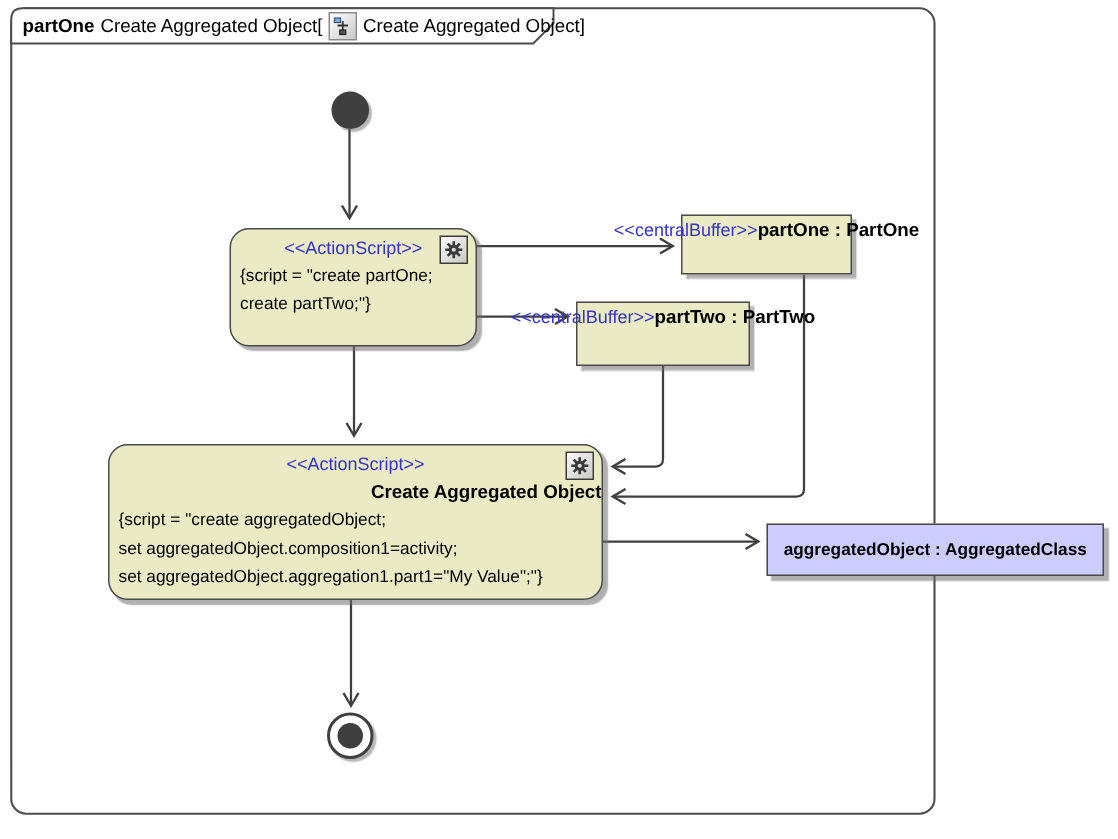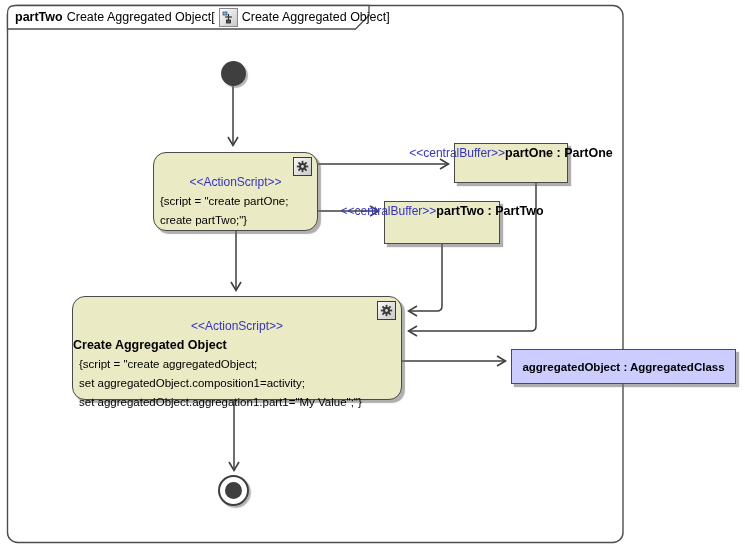--- a/index.html
+++ b/index.html
@@ -2,25 +2,25 @@
 <html style="--node-fill: #EAEAC4; --object-fill: #CCCCFF; --stereotype-color: #3333CC; --line-color: #3F3F3F; --frame-color: #4D4D4D;"><head>
 <meta charset="utf-8">
 <style>
   html,body{margin:0;padding:0;background:#ffffff;}
   #canvas{position:relative;width:745px;height:559px;background:#fff;overflow:hidden;
           font-family:"Liberation Sans","DejaVu Sans",sans-serif;color:#000;}
   #edge-layer{position:absolute;left:0;top:0;z-index:0;}
   .node{position:absolute;z-index:2;box-sizing:border-box;}
   .shadowed{box-shadow:3px 3px 1px rgba(110,110,110,0.55);}
   .action{background:var(--node-fill,#EAEAC4);border:1.4px solid #4A4A4A;border-radius:13px;
-          display:flex;flex-direction:column;padding-top:20px;}
+          display:flex;flex-direction:column;padding-top:3px;}
   .buffer{background:var(--node-fill,#EAEAC4);border:1.4px solid #4A4A4A;
           display:flex;flex-direction:row;justify-content:center;}
   .stereotype{color:var(--stereotype-color,#3333CC);font-size:12px;line-height:19px;text-align:center;white-space:nowrap;}
-  .node-title{font-weight:bold;font-size:12.5px;line-height:19px;text-align:left;white-space:nowrap;}
+  .node-title{font-weight:bold;font-size:12.5px;line-height:19px;text-align:right;white-space:nowrap;}
   .script-line{font-size:11.5px;line-height:19px;text-align:left;padding-left:6px;white-space:nowrap;}
   .buffer .stereotype,.buffer .node-title{line-height:18px;}
   .gear-box{position:absolute;top:4px;right:5px;width:17px;height:17px;border:1px solid #3a3a3a;
             background:linear-gradient(135deg,#fafafa,#c9c9c9);display:flex;align-items:center;justify-content:center;}
   .objnode{background:var(--object-fill,#CCCCFF);border:1.4px solid #4A4A4A;
            display:flex;align-items:center;justify-content:center;
            font-weight:bold;font-size:11.5px;white-space:nowrap;}
   .circle-node{border-radius:50%;}
   #initial-node{left:221px;top:61px;width:25px;height:25px;background:#3F3F3F;
                 box-shadow:2px 2px 1px rgba(110,110,110,0.5);}
@@ -56,21 +56,21 @@
       <path d="M318,211 L378,211" marker-end="url(#stick)"></path>
       <path d="M236,231 L236,290" marker-end="url(#stick)"></path>
       <path d="M442,244 L442,306 Q442,311 437,311 L409,311" marker-end="url(#stick)"></path>
       <path d="M536,183 L536,326 Q536,331 531,331 L409,331" marker-end="url(#stick)"></path>
       <path d="M402,361 L505,361" marker-end="url(#stick)"></path>
       <path d="M234,400 L234,470" marker-end="url(#stick)"></path>
     </g>
   </svg>
 
   <div id="frame-tab">
-    <span class="kw">partTwo</span>
+    <span class="kw">partOne</span>
     <span>Create Aggregated Object</span>
     <span>[</span>
     <span class="dicon">
       <svg width="13" height="13" viewBox="0 0 13 13">
         <rect x="1" y="1" width="4" height="3" fill="#7fb2e5" stroke="#33527a" stroke-width="0.8"></rect>
         <line x1="6.5" y1="3" x2="6.5" y2="10" stroke="#333" stroke-width="1.2"></line>
         <line x1="3" y1="6" x2="10" y2="6" stroke="#333" stroke-width="1.2"></line>
         <rect x="4.5" y="9" width="4" height="3" fill="#555" stroke="#222" stroke-width="0.8"></rect>
       </svg>
     </span>

